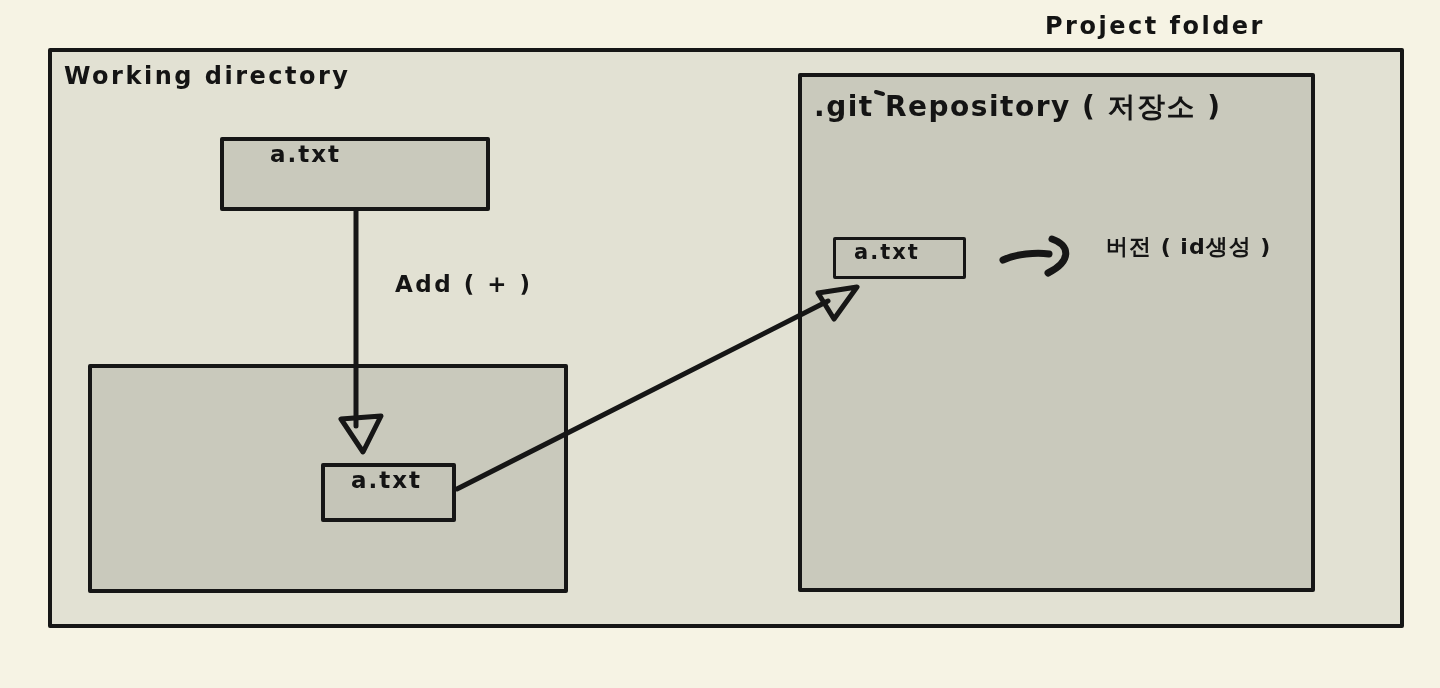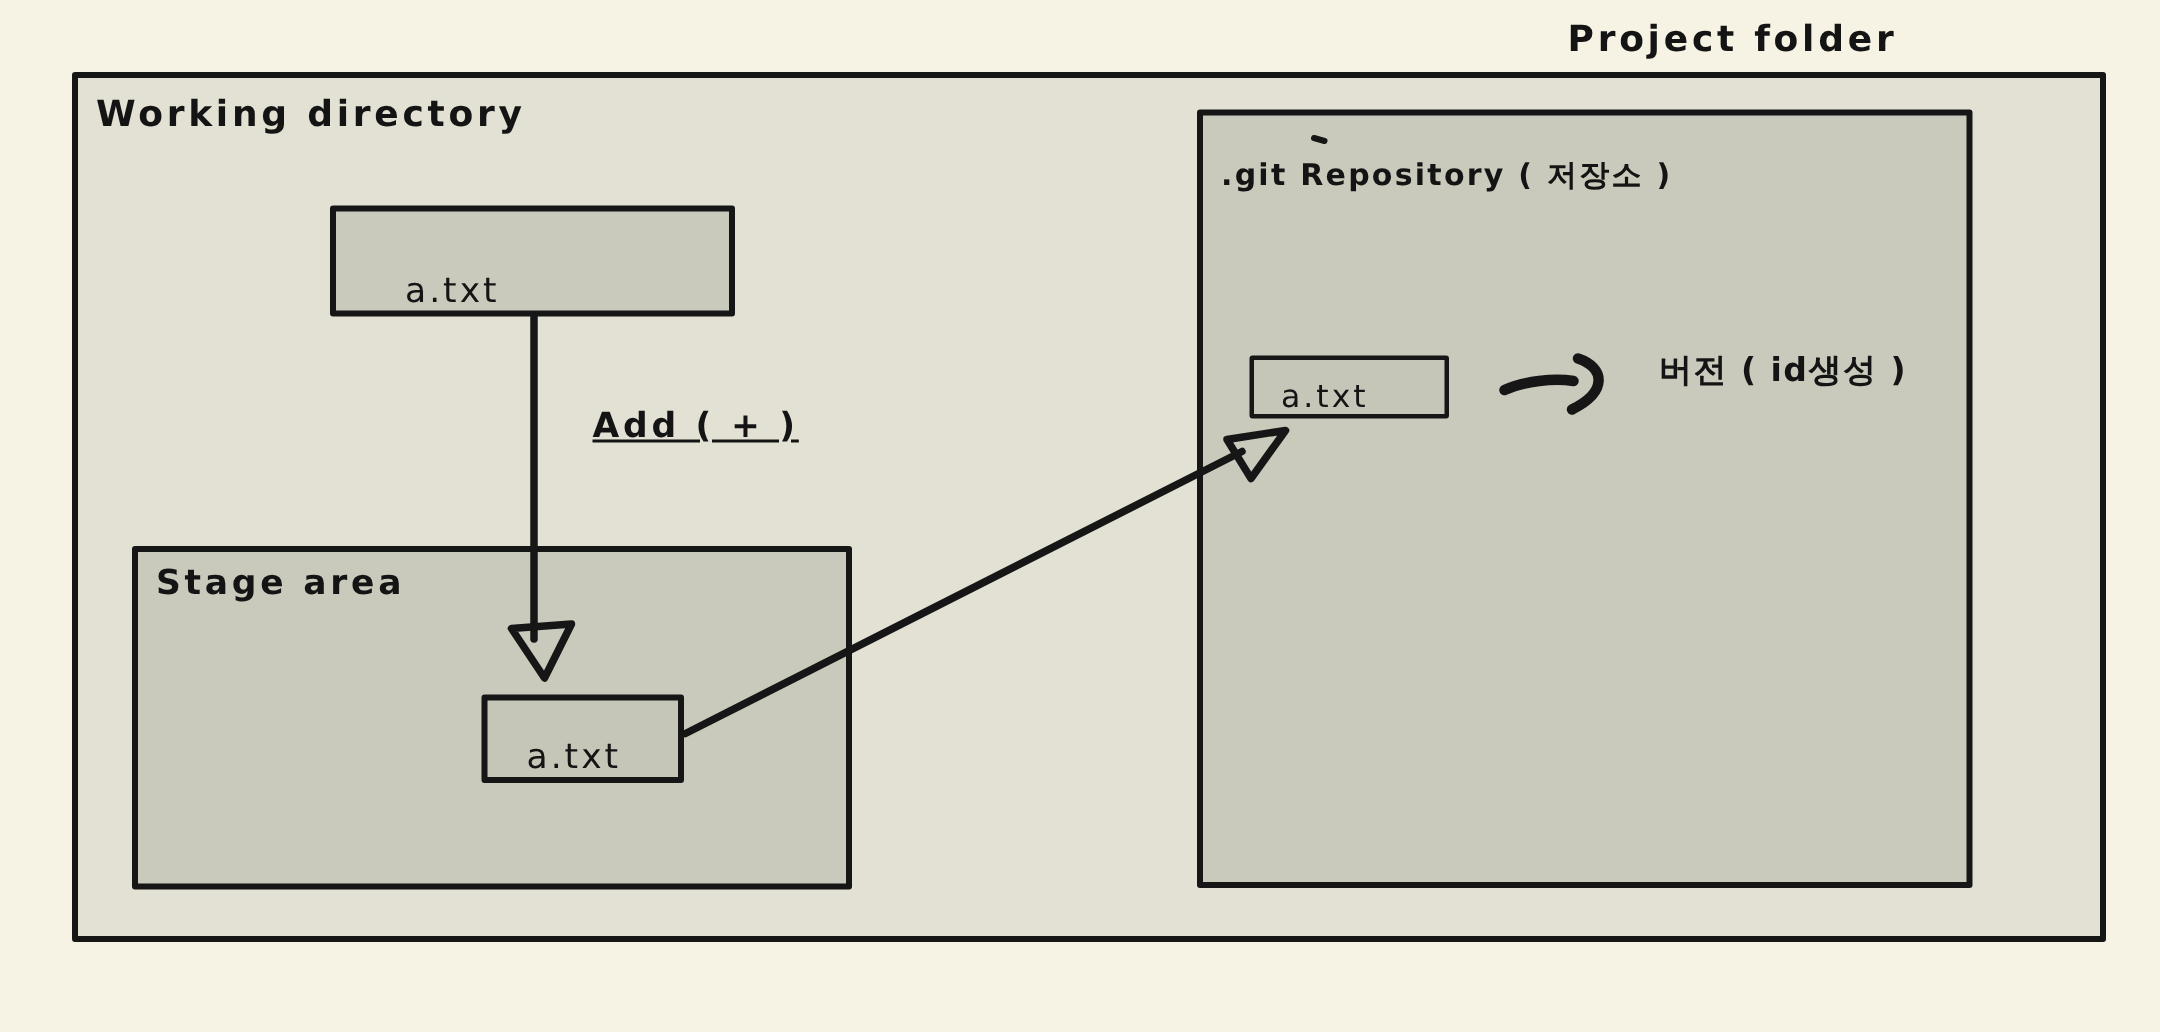--- a/index.html
+++ b/index.html
@@ -31,45 +31,45 @@
     border-radius:2px;
   }
   .project-folder-lbl{left:1045px;top:12px;font-size:24px;}
   .working-dir-lbl{left:64px;top:62px;font-size:24px;}
 
   .file-box{
     position:absolute;
     background:var(--box);
     border:4px solid var(--line);
     border-radius:2px;
-    display:flex;align-items:flex-end;
-    font-size:23px;font-weight:normal;letter-spacing:2px;
+    display:flex;align-items:flex-start;
+    font-size:23px;font-weight:bold;letter-spacing:2px;
   }
   .file-top{left:220px;top:137px;width:270px;height:74px;padding-left:46px;}
   .file-stage{left:321px;top:463px;width:135px;height:59px;padding-left:26px;background:var(--filebox);}
   .file-repo{left:833px;top:237px;width:133px;height:42px;padding-left:18px;font-size:21px;background:var(--filebox);border-width:3px;}
 
   .stage-box{
     position:absolute;left:88px;top:364px;width:480px;height:229px;
     background:var(--box);
     border:4px solid var(--line);
     border-radius:2px;
   }
   .stage-lbl{left:104px;top:376px;font-size:23px;}
 
   .repo-box{
     position:absolute;left:798px;top:73px;width:517px;height:519px;
     background:var(--box);
     border:4px solid var(--line);
     border-radius:2px;
   }
-  .repo-lbl{left:814px;top:103px;font-size:20px;letter-spacing:1.5px;}
+  .repo-lbl{left:814px;top:88px;font-size:28px;letter-spacing:1.5px;}
   .version-lbl{left:1106px;top:232px;font-size:22px;letter-spacing:1px;text-align:right;}
 
-  .add-lbl{left:395px;top:271px;font-size:23px;text-decoration:underline;}
+  .add-lbl{left:395px;top:271px;font-size:23px;}
   .commit-lbl{left:568px;top:280px;font-size:23px;letter-spacing:1.5px;}
 
   svg.arrows{
     position:absolute;left:0;top:0;width:1440px;height:688px;
     pointer-events:none;
   }
 </style>
 </head>
 <body>
 
@@ -79,21 +79,20 @@
 
   <div class="outer-box"></div>
 
   <div class="lbl hand working-dir-lbl">Working directory</div>
 
   <div class="file-box file-top hand">
     <span>a.txt</span>
   </div>
 
   <div class="stage-box"></div>
-  <div class="lbl hand stage-lbl">Stage area</div>
 
   <div class="file-box file-stage hand">
     <span>a.txt</span>
   </div>
 
   <div class="repo-box"></div>
   <div class="lbl hand repo-lbl">.git Repository ( 저장소 )</div>
 
   <div class="file-box file-repo hand">
     <span>a.txt</span>

